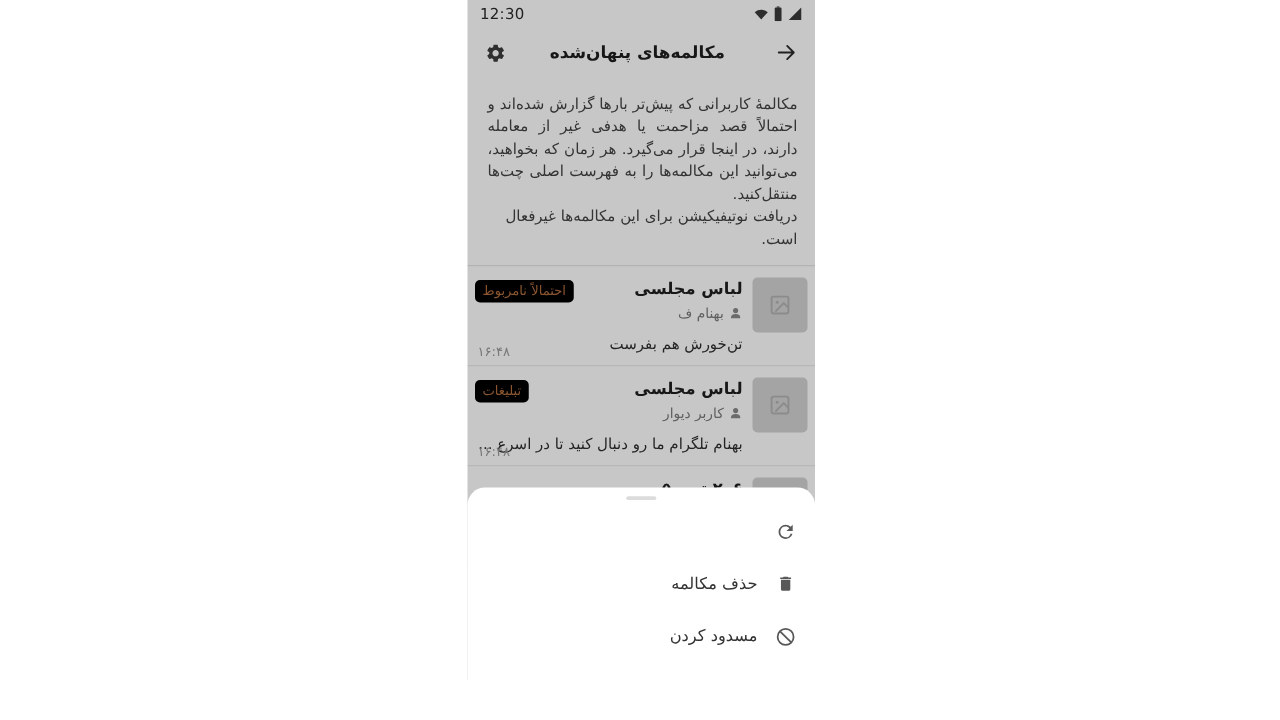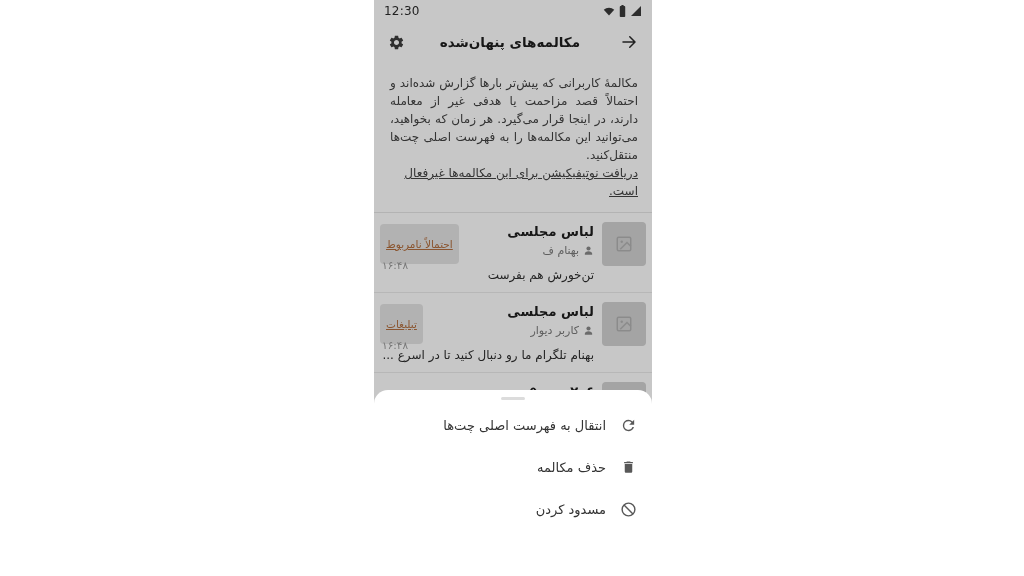--- a/index.html
+++ b/index.html
@@ -22,36 +22,36 @@
 
   
   .header { height:40px; display:flex; align-items:center; padding:0 12px; }
   .back-arrow { width:22px; height:22px; display:flex; align-items:center; justify-content:center; }
   .hdr-title { font-size:13.5px; font-weight:bold; color:#1e1e1e; margin-right:38px; }
   .gear { margin-right:auto; width:20px; height:20px; display:flex; align-items:center; justify-content:center; }
 
   
   .desc { padding:12px 14px 12px 16px; border-bottom:1px solid #e6e6e6; }
   .desc p { font-size:12px; line-height:18px; color:#434343; text-align:justify; }
-  .desc p.note { text-align:right;text-decoration:underline; }
+  .desc p.note { text-align:right; }
 
   
   .chat-row { position:relative; padding:9px 6px 9px 8px; display:flex; gap:8px;
               border-bottom:1px solid #ebebeb; }
   .thumb { flex:0 0 44px; width:44px; height:44px; background:#d2d2d2; border-radius:4px;
            display:flex; align-items:center; justify-content:center; }
   .chat-mid { flex:1; min-width:0; padding-top:1px; }
   .chat-title { font-size:13px; font-weight:bold; color:#1e1e1e; line-height:17px; }
   .chat-user { display:flex; align-items:center; gap:4px; margin-top:3px;
                font-size:11px; color:#7a7a7a; line-height:15px; }
   .chat-msg { margin-top:9px; font-size:12px; color:#2e2e2e; line-height:16px;
               white-space:nowrap; overflow:hidden; padding-left:40px; }
-  .badge { position:absolute; left:6px; top:11px; background:#e5e5e5; color:#b26e3e;
-           font-size:10.5px; line-height:14px; padding:13px 6px; border-radius:4px;text-decoration:underline; }
-  .chat-time { position:absolute; left:8px; bottom:21px; font-size:10.5px; color:#9a9a9a;
+  .badge { position:absolute; left:6px; top:11px; background:#000000; color:#b26e3e;
+           font-size:10.5px; line-height:14px; padding:2px 6px; border-radius:4px; }
+  .chat-time { position:absolute; left:8px; bottom:4px; font-size:10.5px; color:#9a9a9a;
                direction:ltr; }
 
   
   .sheet { position:absolute; left:0; right:0; top:390px; bottom:0; z-index:3;
            background:#fff; border-radius:14px 14px 0 0; }
   .handle { width:24px; height:3px; border-radius:2px; background:#dcdcdc; margin:7px auto 4px; }
   .menu-item { height:42px; display:flex; align-items:center; gap:12px; padding:0 14px;
                cursor:pointer; }
   .menu-icon { width:20px; height:20px; display:flex; align-items:center; justify-content:center; flex:0 0 20px; }
   .menu-label { font-size:13px; color:#333; }
@@ -178,21 +178,20 @@
 
   <div class="sheet">
     <div class="handle"></div>
 
     <div class="menu-item">
       <span class="menu-icon">
         <svg width="17" height="17" viewBox="0 0 24 24" fill="#585858">
             <path d="M17.65 6.35A7.95 7.95 0 0 0 12 4a8 8 0 1 0 7.73 10h-2.08A6 6 0 1 1 12 6c1.66 0 3.14.69 4.22 1.78L13 11h7V4l-2.35 2.35z"></path>
           </svg>
       </span>
-      <span class="menu-label">انتقال به فهرست اصلی چت‌ها</span>
     </div>
 
     <div class="menu-item">
       <span class="menu-icon">
         <svg width="15" height="16" viewBox="0 0 24 24" fill="#585858">
             <path d="M6 19c0 1.1.9 2 2 2h8c1.1 0 2-.9 2-2V7H6v12zM19 4h-3.5l-1-1h-5l-1 1H5v2h14V4z"></path>
           </svg>
       </span>
       <span class="menu-label">حذف مکالمه</span>
     </div>

